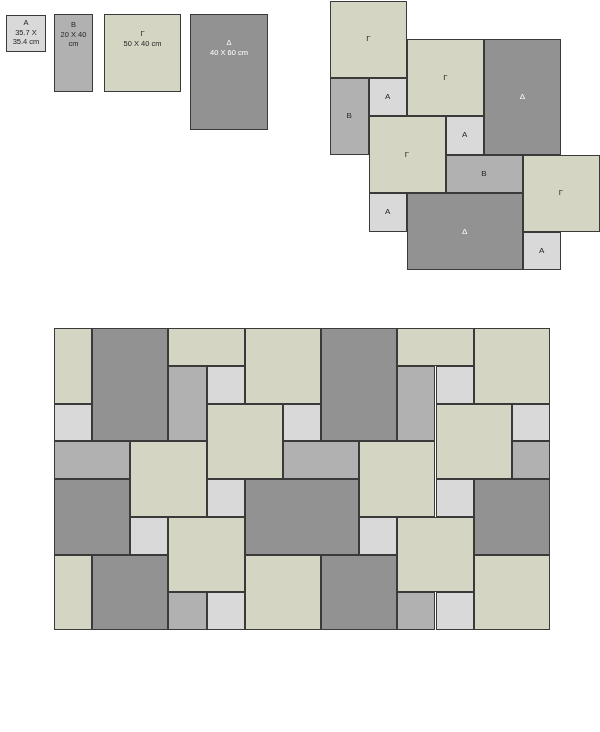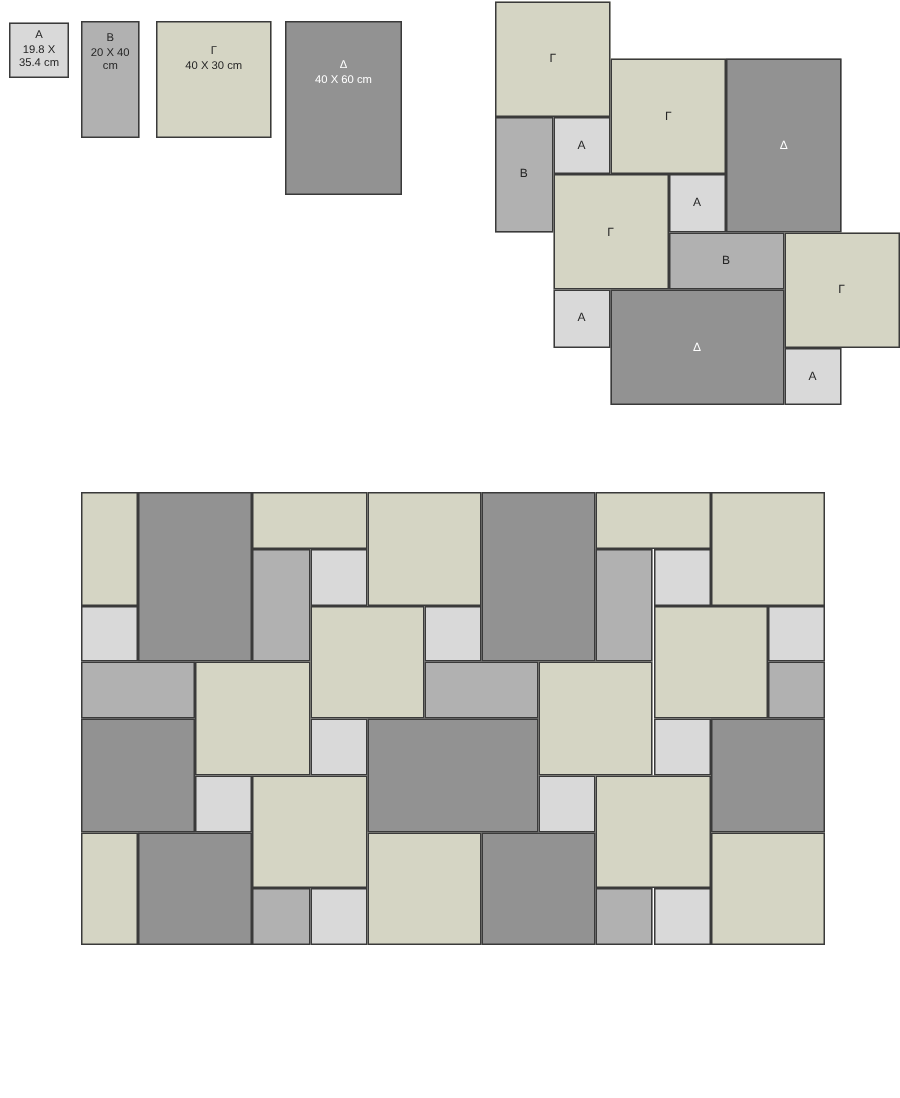--- a/index.html
+++ b/index.html
@@ -22,31 +22,31 @@
   }
   .lbl{font-size:8px;line-height:8px;}
 </style>
 </head>
 <body>
 
 <div id="canvas">
   <div class="group" id="legend">
       <div class="tile legend-tile" style="left: 6px; top: 15px; width: 40px; height: 37px; background: rgb(217, 217, 217); border-color: rgb(58, 58, 58); padding-top: 2px; color: rgb(38, 38, 38);">
         <div class="legend-line">A</div>
-        <div class="legend-line">19.8 X</div>
+        <div class="legend-line">35.7 X</div>
         <div class="legend-line">35.4 cm</div>
       </div>
       <div class="tile legend-tile" style="left: 54px; top: 14px; width: 39px; height: 78px; background: rgb(177, 177, 177); border-color: rgb(58, 58, 58); padding-top: 5px; color: rgb(38, 38, 38);">
         <div class="legend-line">B</div>
         <div class="legend-line">20 X 40</div>
         <div class="legend-line">cm</div>
       </div>
       <div class="tile legend-tile" style="left: 104px; top: 14px; width: 77px; height: 78px; background: rgb(213, 213, 196); border-color: rgb(58, 58, 58); padding-top: 14px; color: rgb(38, 38, 38);">
         <div class="legend-line">Γ</div>
-        <div class="legend-line">40 X 30 cm</div>
+        <div class="legend-line">50 X 40 cm</div>
       </div>
       <div class="tile legend-tile" style="left: 190px; top: 14px; width: 78px; height: 116px; background: rgb(146, 146, 146); border-color: rgb(58, 58, 58); padding-top: 23px; color: rgb(255, 255, 255);">
         <div class="legend-line">Δ</div>
         <div class="legend-line">40 X 60 cm</div>
       </div>
     </div>
   <div class="group" id="module">
       <div class="tile module-tile" style="left: 330px; top: 0.5px; width: 77px; height: 77px; background: rgb(213, 213, 196); border-color: rgb(58, 58, 58);">
         <span class="lbl" style="color: rgb(38, 38, 38);">Γ</span>
       </div>

